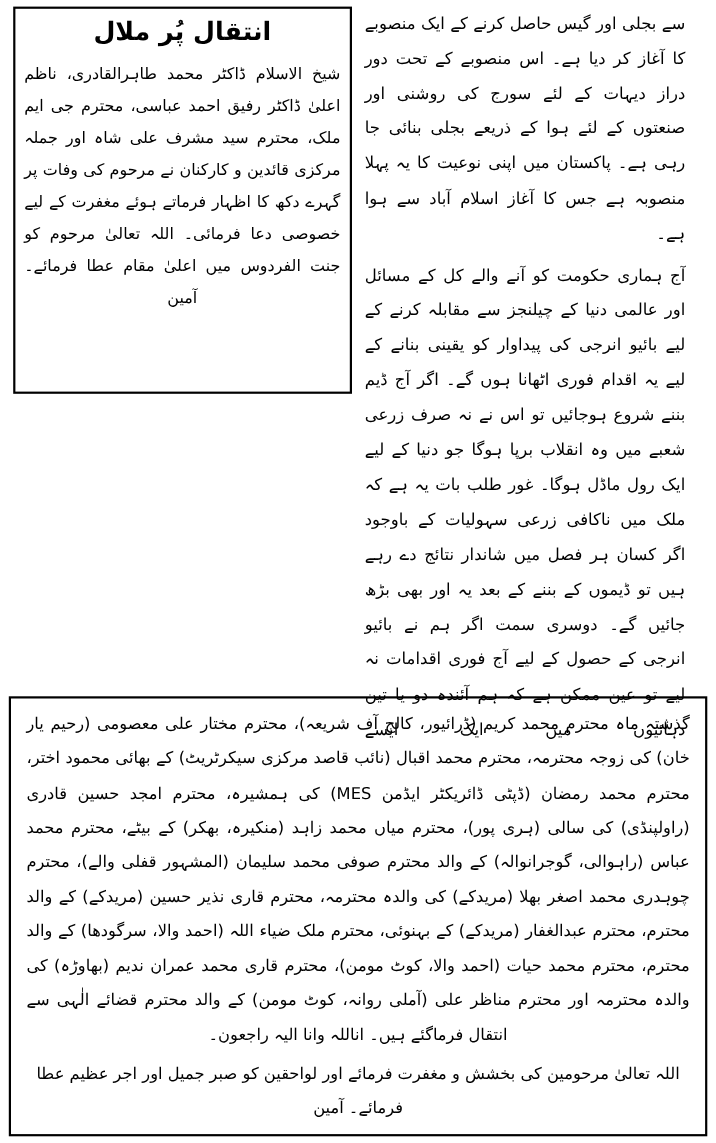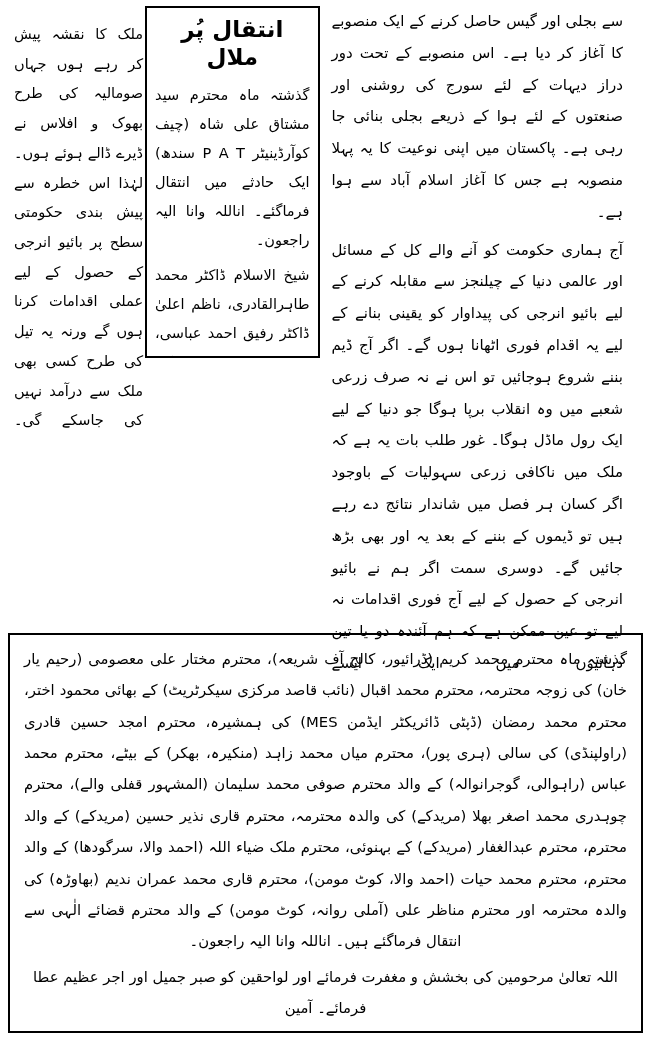--- a/index.html
+++ b/index.html
@@ -134,25 +134,23 @@
 
     <div class="col-right">
       <p class="body-p">سے بجلی اور گیس حاصل کرنے کے ایک منصوبے کا آغاز کر دیا ہے۔ اس منصوبے کے تحت دور دراز دیہات کے لئے سورج کی روشنی اور صنعتوں کے لئے ہوا کے ذریعے بجلی بنائی جا رہی ہے۔ پاکستان میں اپنی نوعیت کا یہ پہلا منصوبہ ہے جس کا آغاز اسلام آباد سے ہوا ہے۔</p>
       <p class="body-p">آج ہماری حکومت کو آنے والے کل کے مسائل اور عالمی دنیا کے چیلنجز سے مقابلہ کرنے کے لیے بائیو انرجی کی پیداوار کو یقینی بنانے کے لیے یہ اقدام فوری اٹھانا ہوں گے۔ اگر آج ڈیم بننے شروع ہوجائیں تو اس نے نہ صرف زرعی شعبے میں وہ انقلاب برپا ہوگا جو دنیا کے لیے ایک رول ماڈل ہوگا۔ غور طلب بات یہ ہے کہ ملک میں ناکافی زرعی سہولیات کے باوجود اگر کسان ہر فصل میں شاندار نتائج دے رہے ہیں تو ڈیموں کے بننے کے بعد یہ اور بھی بڑھ جائیں گے۔ دوسری سمت اگر ہم نے بائیو انرجی کے حصول کے لیے آج فوری اقدامات نہ لیے تو عین ممکن ہے کہ ہم آئندہ دو یا تین دہائیوں میں ایک ایسے</p>
     </div>
 
     <div class="col-left">
 
       <div class="obit-box">
         <div class="obit-title">انتقال پُر ملال</div>
-        <p class="obit-p">گذشتہ ماہ محترم سید مشتاق علی شاہ (چیف کوآرڈینیٹر P A T سندھ) ایک حادثے میں انتقال فرماگئے۔ اناللہ وانا الیہ راجعون۔</p>
         <p class="obit-p last">شیخ الاسلام ڈاکٹر محمد طاہرالقادری، ناظم اعلیٰ ڈاکٹر رفیق احمد عباسی، محترم جی ایم ملک، محترم سید مشرف علی شاہ اور جملہ مرکزی قائدین و کارکنان نے مرحوم کی وفات پر گہرے دکھ کا اظہار فرماتے ہوئے مغفرت کے لیے خصوصی دعا فرمائی۔ اللہ تعالیٰ مرحوم کو جنت الفردوس میں اعلیٰ مقام عطا فرمائے۔ آمین</p>
       </div>
 
-      <div class="after-box">ملک کا نقشہ پیش کر رہے ہوں جہاں صومالیہ کی طرح بھوک و افلاس نے ڈیرے ڈالے ہوئے ہوں۔ لہٰذا اس خطرہ سے پیش بندی حکومتی سطح پر بائیو انرجی کے حصول کے لیے عملی اقدامات کرنا ہوں گے ورنہ یہ تیل کی طرح کسی بھی ملک سے درآمد نہیں کی جاسکے گی۔</div>
 
     </div>
 
   </div>
 
   <div class="taziat-box">
     <p class="taziat-p center-last">گذشتہ ماہ محترم محمد کریم (ڈرائیور، کالج آف شریعہ)، محترم مختار علی معصومی (رحیم یار خان) کی زوجہ محترمہ، محترم محمد اقبال (نائب قاصد مرکزی سیکرٹریٹ) کے بھائی محمود اختر، محترم محمد رمضان (ڈپٹی ڈائریکٹر ایڈمن MES) کی ہمشیرہ، محترم امجد حسین قادری (راولپنڈی) کی سالی (ہری پور)، محترم میاں محمد زاہد (منکیرہ، بھکر) کے بیٹے، محترم محمد عباس (راہوالی، گوجرانوالہ) کے والد محترم صوفی محمد سلیمان (المشہور قفلی والے)، محترم چوہدری محمد اصغر بھلا (مریدکے) کی والدہ محترمہ، محترم قاری نذیر حسین (مریدکے) کے والد محترم، محترم عبدالغفار (مریدکے) کے بہنوئی، محترم ملک ضیاء اللہ (احمد والا، سرگودھا) کے والد محترم، محترم محمد حیات (احمد والا، کوٹ مومن)، محترم قاری محمد عمران ندیم (بھاوڑہ) کی والدہ محترمہ اور محترم مناظر علی (آملی روانہ، کوٹ مومن) کے والد محترم قضائے الٰہی سے انتقال فرماگئے ہیں۔ اناللہ وانا الیہ راجعون۔</p>
     <p class="taziat-p center">اللہ تعالیٰ مرحومین کی بخشش و مغفرت فرمائے اور لواحقین کو صبر جمیل اور اجر عظیم عطا فرمائے۔ آمین</p>
   </div>
 

